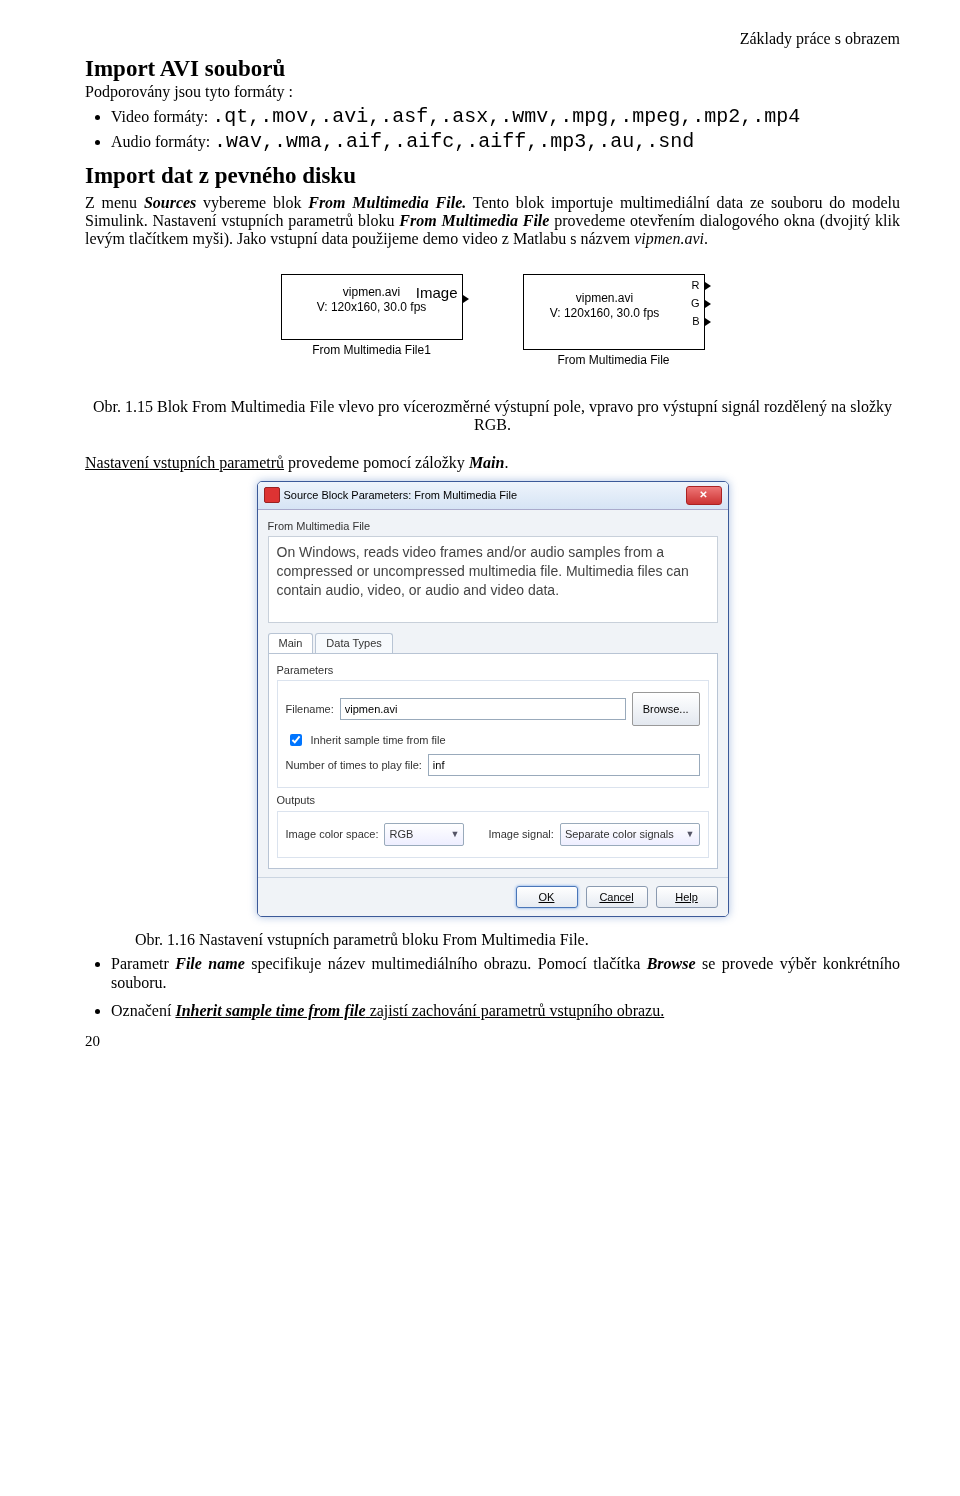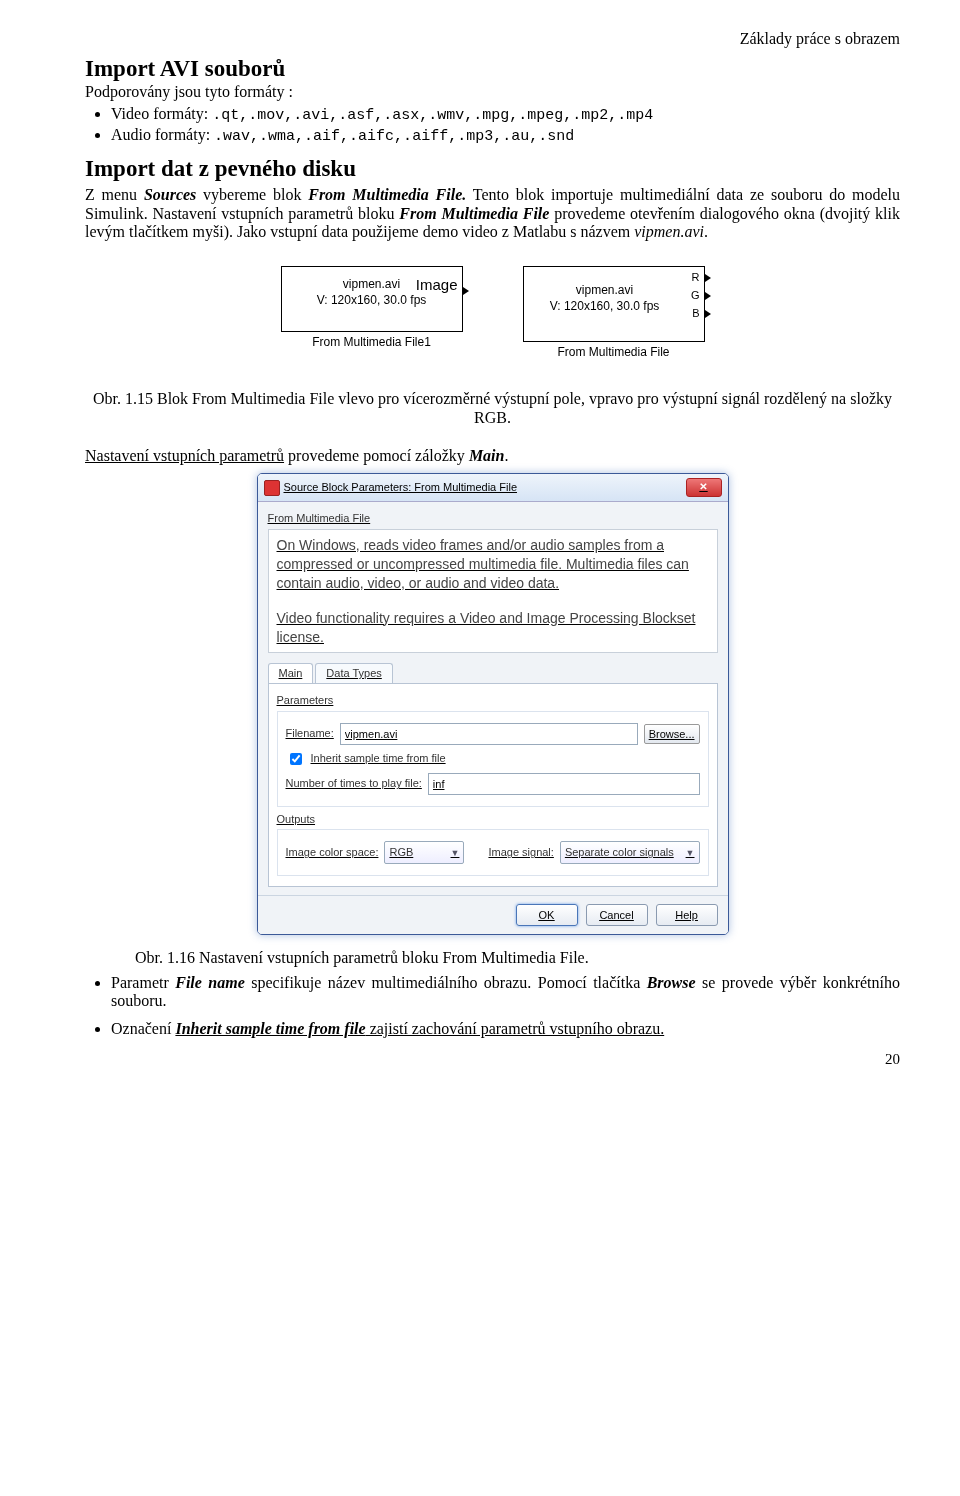--- a/index.html
+++ b/index.html
@@ -31,21 +31,21 @@
     margin: 4px 0 10px 26px;
     padding: 0;
   }
   ul.bullets li {
     list-style: disc;
     margin: 2px 0;
     font-size: 16px;
   }
   .mono {
     font-family: "Courier New", monospace;
-    font-size: 15px;
+    font-size: 20px;
   }
   p.just {
     text-align: justify;
     margin: 4px 0;
     font-size: 16px;
   }
   .italic { font-style: italic; }
   .bolditalic { font-style: italic; font-weight: bold; }
 
   
@@ -104,21 +104,20 @@
   }
   .dialog {
     width: 470px;
     border: 1px solid #3b5998;
     box-shadow: 0 0 8px rgba(50,100,180,.4);
     font-family: "Segoe UI", Tahoma, Arial, sans-serif;
     font-size: 11px;
     background: #f0f3f7;
     border-radius: 5px;
     overflow: hidden;
-    text-decoration: underline;
   }
   .titlebar {
     background: linear-gradient(#eef4fb,#d6e4f5);
     padding: 4px 6px;
     display: flex;
     align-items: center;
     justify-content: space-between;
     border-bottom: 1px solid #aac;
   }
   .titlebar .tleft { display:flex; align-items:center; gap:4px; }
@@ -161,40 +160,40 @@
   .section-label { color:#333; margin:4px 0; }
   .form-row {
     display:flex; align-items:center; gap:6px; margin:5px 0;
   }
   .txt-field {
     flex:1; height:18px; border:1px solid #9ab; background:#fff;
     padding:1px 4px; font-size:11px;
   }
   .btn-small {
     border:1px solid #999; background:linear-gradient(#fff,#e3e8ef);
-    height:20px; padding:0 4px; font-size:11px; border-radius:2px;
+    height:34px; padding:0 10px; font-size:11px; border-radius:2px;
   }
   .cbx { width:12px; height:12px; }
   .drop {
     height:19px; border:1px solid #9ab; background:linear-gradient(#fff,#eef);
     padding:1px 4px; font-size:11px; display:inline-flex; align-items:center;
     justify-content:space-between; border-radius:2px;
   }
   .drop .caret { font-size:9px; margin-left:6px; color:#556; }
   .dlg-buttons {
     display:flex; justify-content:flex-end; gap:8px;
     padding:8px 10px; border-top:1px solid #cbd5e1; background:#f0f3f7;
   }
   .dlg-btn {
     min-width:62px; height:22px; border:1px solid #8a9ab0;
     background:linear-gradient(#fff,#e6ebf2); border-radius:3px;
     font-size:11px;
   }
   .dlg-btn.default { border:1px solid #4a76b8; box-shadow:0 0 3px #6aa0e8; }
-  .page-num { text-align:right; margin-top:12px; font-size:15px; }
+  .page-num { text-align:left; margin-top:12px; font-size:15px; }
 </style>
 </head>
 <body>
 
 <div class="header-right">Základy práce  s obrazem</div>
 
 <h2 class="section">Import AVI souborů</h2>
 <p class="subline">Podporovány jsou tyto formáty :</p>
 <ul class="bullets">
   <li>
@@ -255,21 +254,20 @@
         <span>Source Block Parameters: From Multimedia File</span>
       </div>
       <div class="close-btn">✕</div>
     </div>
     <div class="dialog-body">
       <div class="group-title">From Multimedia File</div>
       <div class="group-box">
         <div>On Windows, reads video frames and/or audio samples from a compressed or uncompressed multimedia file. Multimedia files can contain audio, video, or audio and video data.</div>
         <div style="height:8px"></div>
         <div style="height:8px"></div>
-        <div>Video functionality requires a Video and Image Processing Blockset license.</div>
       </div>
 
       <div class="tabs-row">
         <div class="tab active">Main</div>
         <div class="tab">Data Types</div>
       </div>
       <div class="panel">
        <div class="panel-inner">
         <div class="section-label">Parameters</div>
         <div style="border:1px solid #dbe3ee; padding:6px 8px; margin-bottom:6px;">

